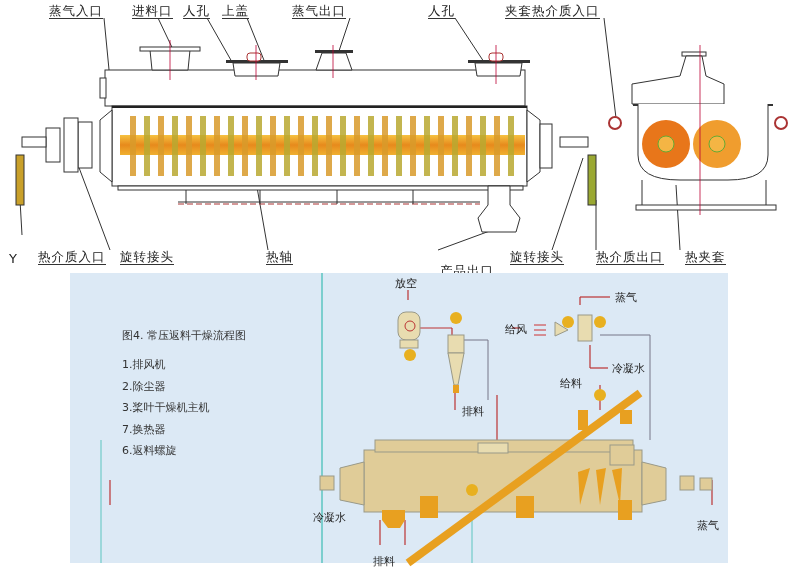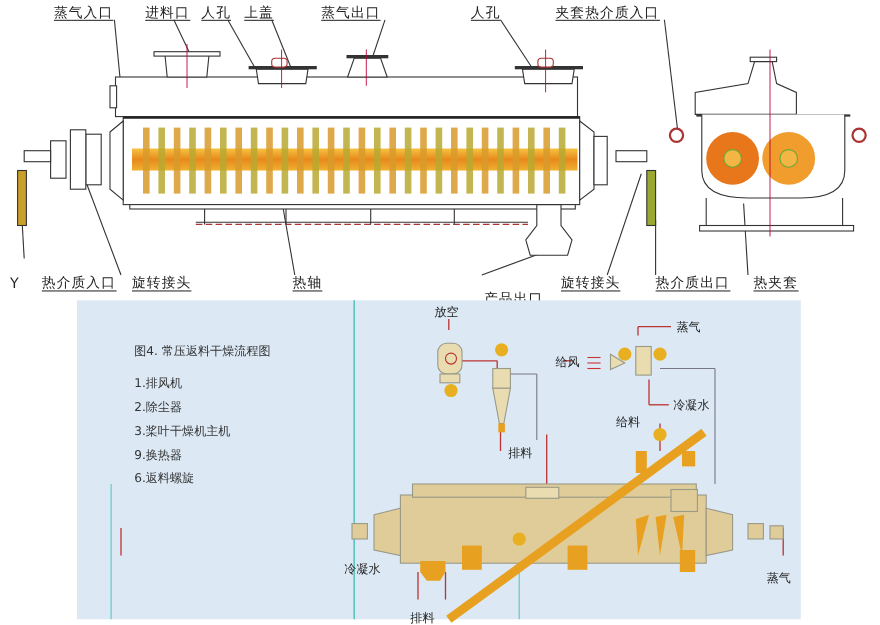--- a/index.html
+++ b/index.html
@@ -1,20 +1,20 @@
 <!DOCTYPE html>
 <html><head>
 <meta charset="utf-8">
 <style>
   html,body{margin:0;padding:0;background:#fff;}
   body{width:800px;height:568px;position:relative;overflow:hidden;font-family:"DejaVu Sans",sans-serif;}
   .lbl{position:absolute;font-size:12.5px;color:#222;white-space:nowrap;border-bottom:1.5px solid #333;line-height:14px;letter-spacing:1px;}
   .lbl2{position:absolute;font-size:11px;color:#222;white-space:nowrap;line-height:12px;}
   #panel{position:absolute;left:70px;top:273px;width:658px;height:290px;background:#dce9f5;}
-  #legend{position:absolute;left:122px;top:312px;font-size:11px;color:#333;}
+  #legend{position:absolute;left:122px;top:328px;font-size:11px;color:#333;}
   #legend .ttl{margin-bottom:14px;}
   #legend .it{height:21.5px;}
   svg{position:absolute;left:0;top:0;}
 </style>
 </head>
 <body>
 
 <svg width="800" height="568">
 
   <g stroke="#333" stroke-width="1" fill="none">
@@ -244,21 +244,21 @@
     <circle cx="600" cy="322" r="6" fill="#e8b020"></circle>
     <circle cx="600" cy="395" r="6" fill="#e8b020"></circle>
   </g>
 </svg>
 
 <div id="legend">
   <div class="ttl">图4. 常压返料干燥流程图</div>
   <div class="it">1.排风机</div>
   <div class="it">2.除尘器</div>
   <div class="it">3.桨叶干燥机主机</div>
-  <div class="it">9.换热器</div>
+  <div class="it">7.换热器</div>
   <div class="it">6.返料螺旋</div>
 </div>
 
 <span class="lbl2" style="left:395px;top:278px;">放空</span>
 <span class="lbl2" style="left:615px;top:292px;">蒸气</span>
 <span class="lbl2" style="left:505px;top:324px;">给风</span>
 <span class="lbl2" style="left:612px;top:363px;">冷凝水</span>
 <span class="lbl2" style="left:560px;top:378px;">给料</span>
 <span class="lbl2" style="left:462px;top:406px;">排料</span>
 <span class="lbl2" style="left:313px;top:512px;">冷凝水</span>

